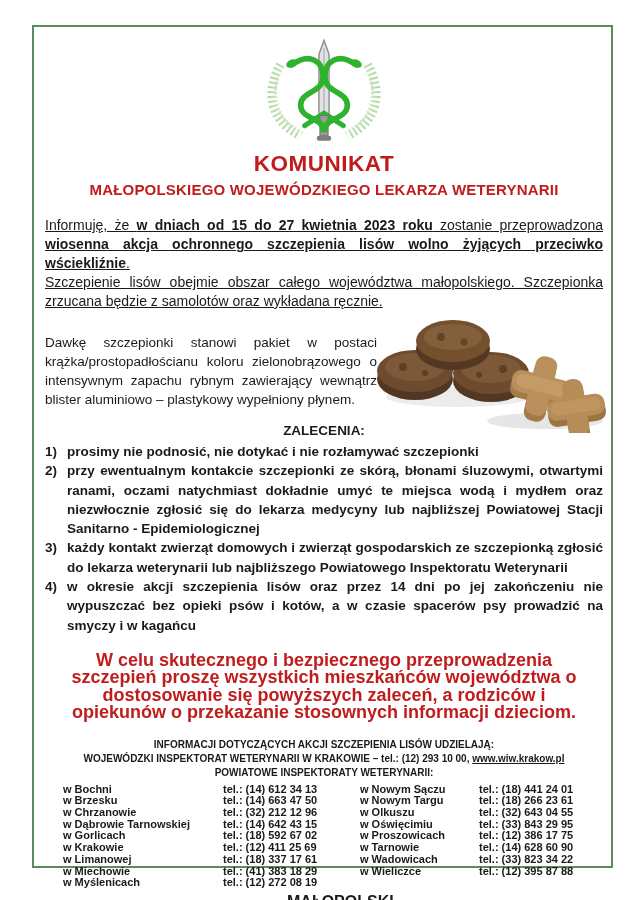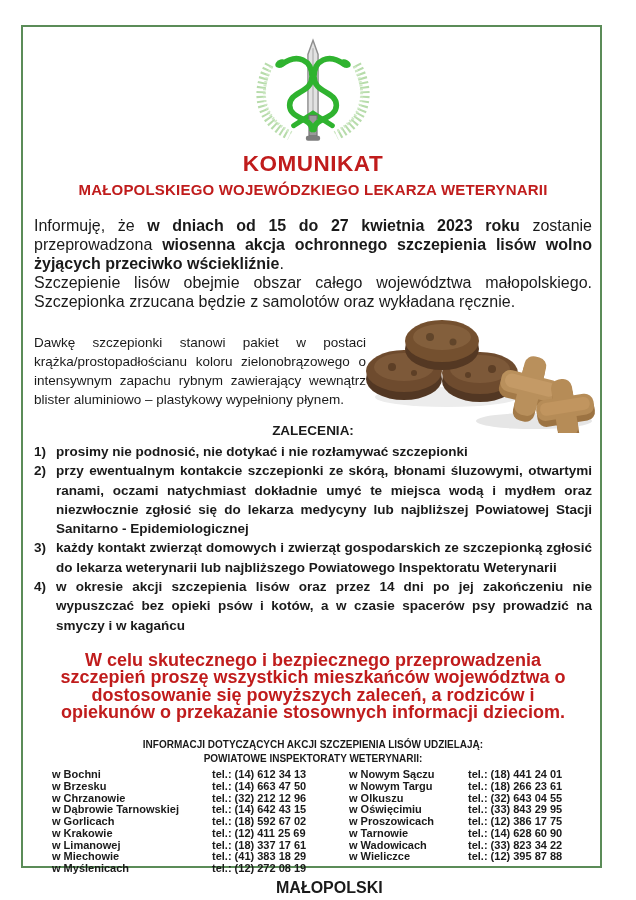--- a/index.html
+++ b/index.html
@@ -2,41 +2,42 @@
 <html lang="pl"><head>
 <meta charset="utf-8">
 <style>
   html,body{margin:0;padding:0;background:#ffffff;}
   body{
     width:636px;height:900px;position:relative;overflow:hidden;
     font-family:"Liberation Sans","DejaVu Sans",sans-serif;
     color:#1a1a1a;
   }
   .frame{
-    position:absolute;left:21px;top:25px;width:577px;height:839px;
+    position:absolute;left:32px;top:25px;width:577px;height:839px;
     border:2px solid #5b8c58;background:#ffffff;
   }
   .page-inner{
     position:absolute;left:11px;top:0;width:558px;
   }
   
   .logo-wrap{width:100%;text-align:center;margin-top:7px;}
   .logo-wrap svg{display:inline-block;}
   .title{
     text-align:center;color:#c01c1c;font-weight:bold;
     font-size:22.5px;letter-spacing:.5px;margin-top:2px;line-height:24px;
   }
   .subtitle{
     text-align:center;color:#c01c1c;font-weight:bold;
     font-size:15px;margin-top:5px;line-height:18px;letter-spacing:.2px;
   }
   
   .p1{
-    margin-top:17px;font-size:16px;line-height:19px;
+    margin-top:17px;font-size:14px;line-height:19px;
     text-align:justify;
+    text-decoration:underline;
   }
   .dose-row{position:relative;margin-top:22px;}
   .p2{
     width:332px;font-size:13.5px;line-height:19px;text-align:justify;
   }
   .bait-photo{position:absolute;top:-18px;right:-6px;width:246px;height:118px;}
   
   .zal-heading{
     text-align:center;font-weight:bold;font-size:13.5px;margin-top:13px;line-height:17px;
   }
@@ -171,20 +172,23 @@
       <div class="zal-item">
         <span class="zal-num">4)</span>
         <span class="zal-text">w okresie akcji szczepienia lisów oraz przez 14 dni po jej zakończeniu nie wypuszczać bez opieki psów i kotów, a w czasie spacerów psy prowadzić na smyczy i w kagańcu</span>
       </div>
     </div>
 
     <div class="notice-red">W celu skutecznego i bezpiecznego przeprowadzenia szczepień proszę wszystkich mieszkańców województwa o dostosowanie się powyższych zaleceń, a rodziców i opiekunów o przekazanie stosownych informacji dzieciom.</div>
 
     <div class="info-block">
       <div>INFORMACJI DOTYCZĄCYCH AKCJI SZCZEPIENIA LISÓW UDZIELAJĄ:</div>
+      <div>
+        <span>WOJEWÓDZKI INSPEKTORAT WETERYNARII W KRAKOWIE – tel.: (12) 293 10 00, </span><a class="info-link">www.wiw.krakow.pl</a>
+      </div>
       <div>POWIATOWE INSPEKTORATY WETERYNARII:</div>
     </div>
 
     <div class="contacts">
       <span>w Bochni</span>
         <span>tel.: (14) 612 34 13</span>
         <span>w Nowym Sączu</span>
         <span>tel.: (18) 441 24 01</span>
       <span>w Brzesku</span>
         <span>tel.: (14) 663 47 50</span>

